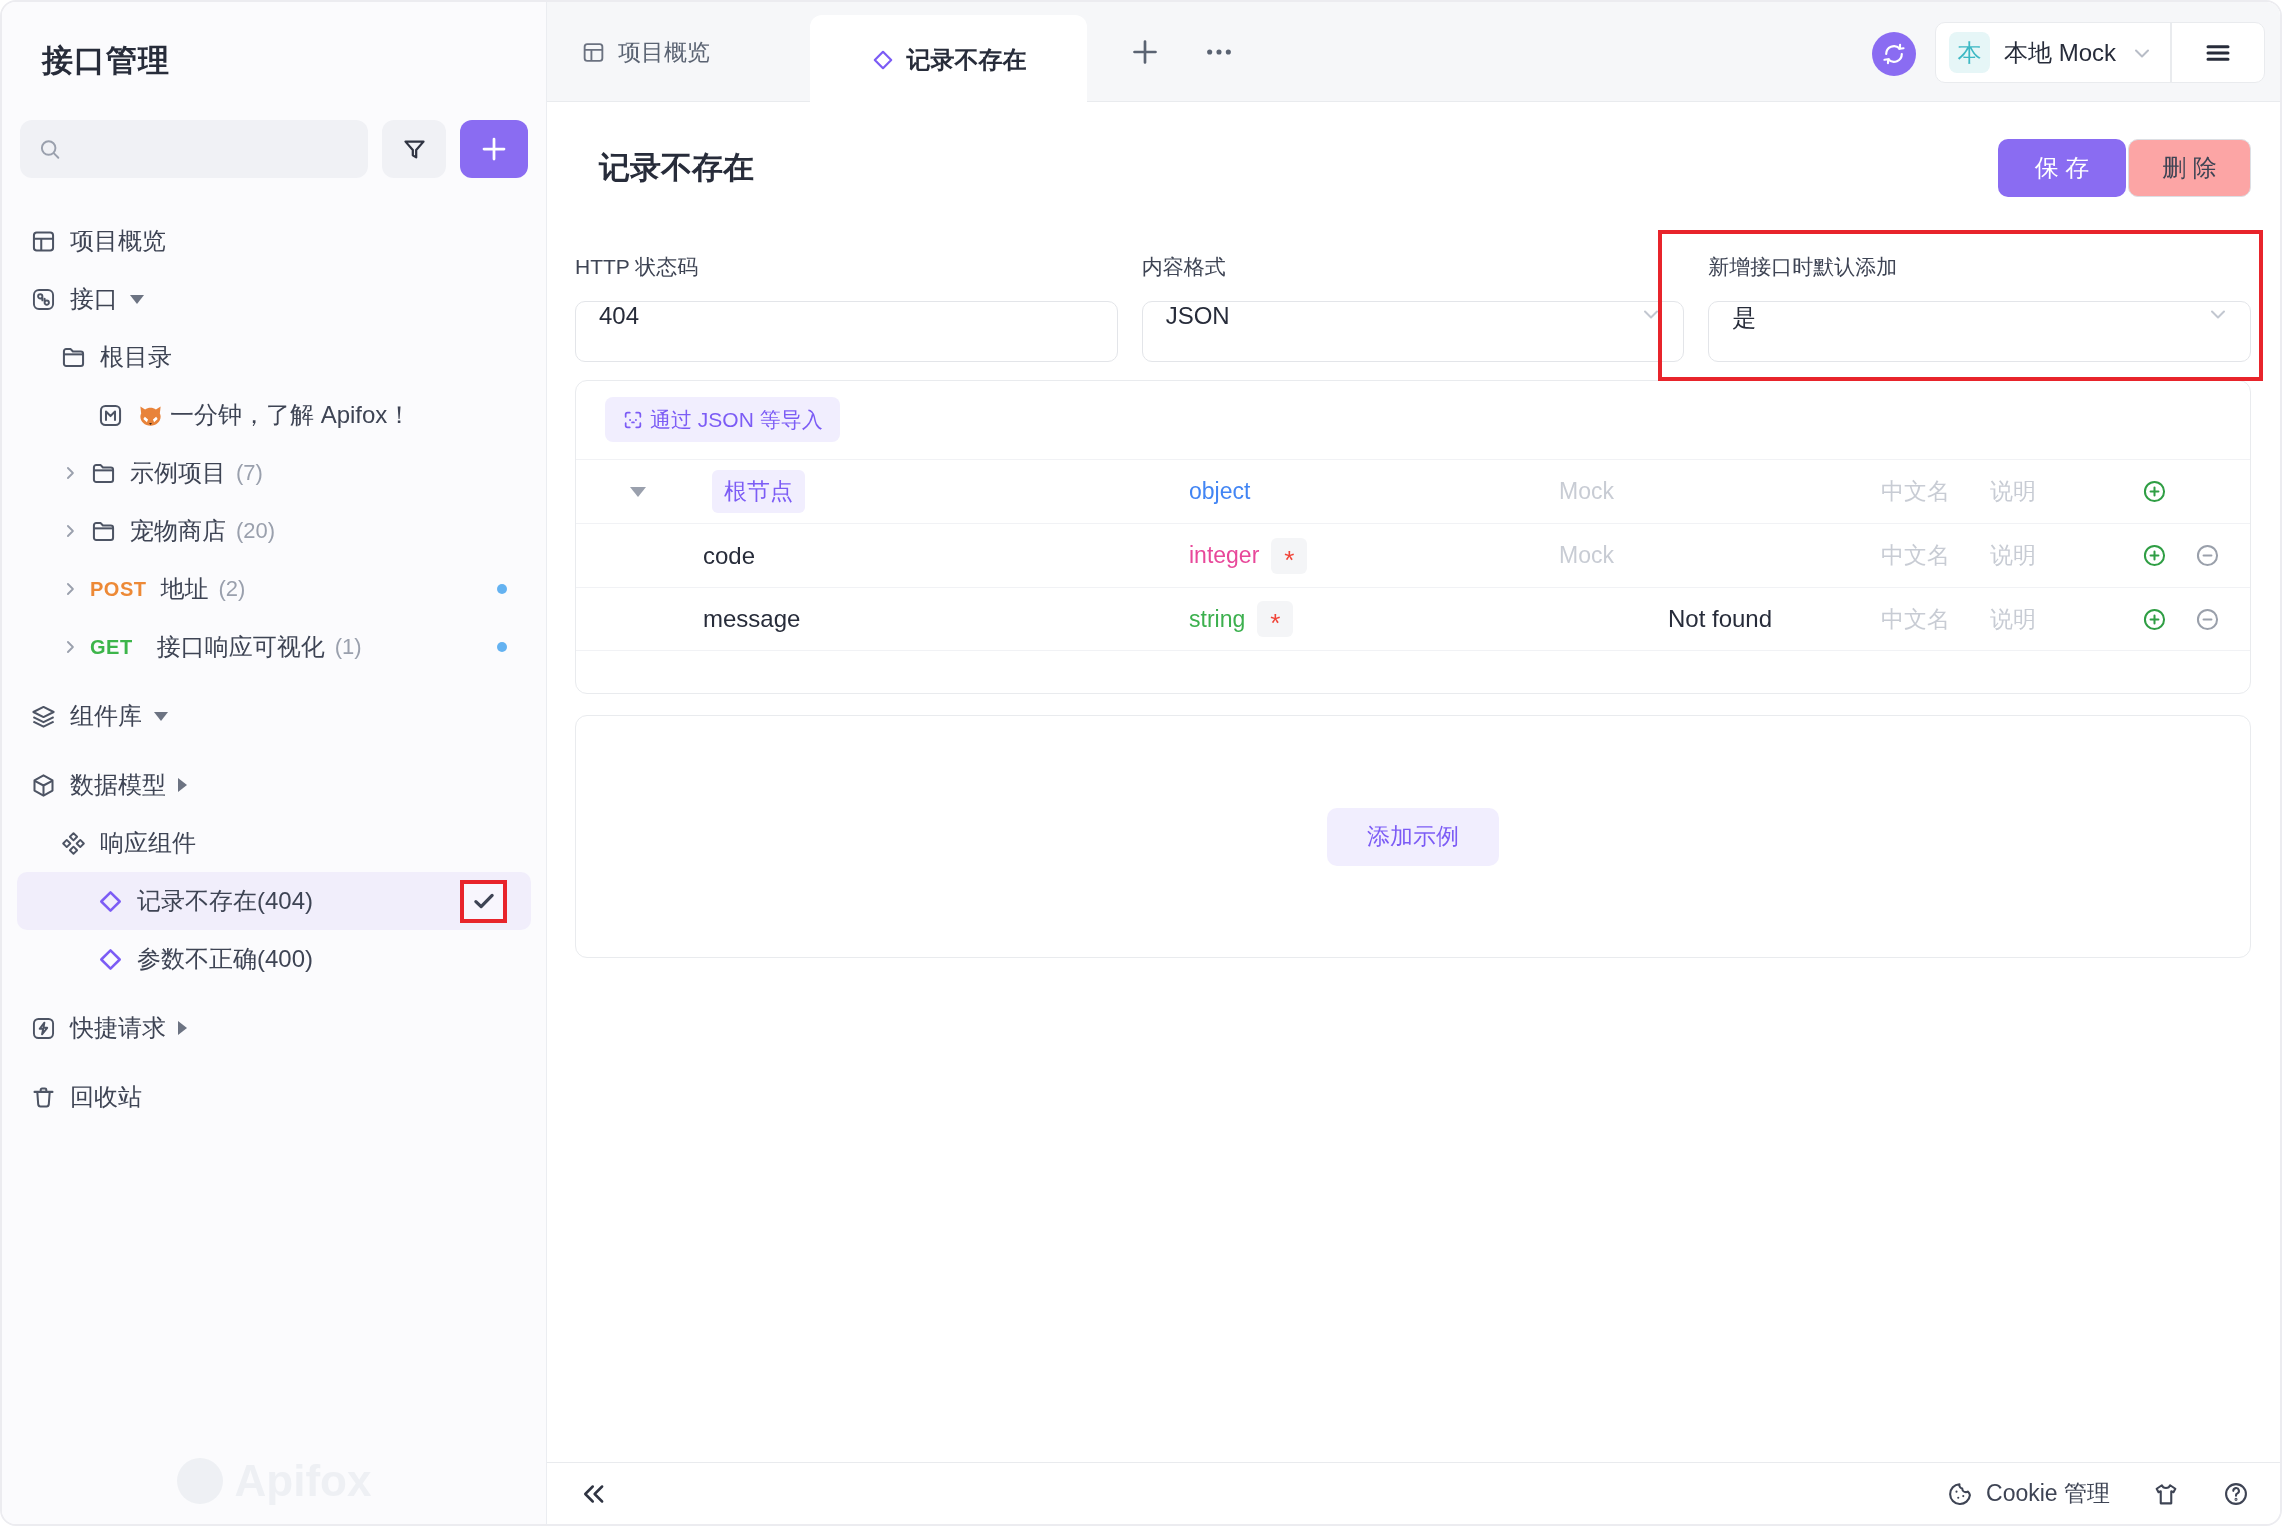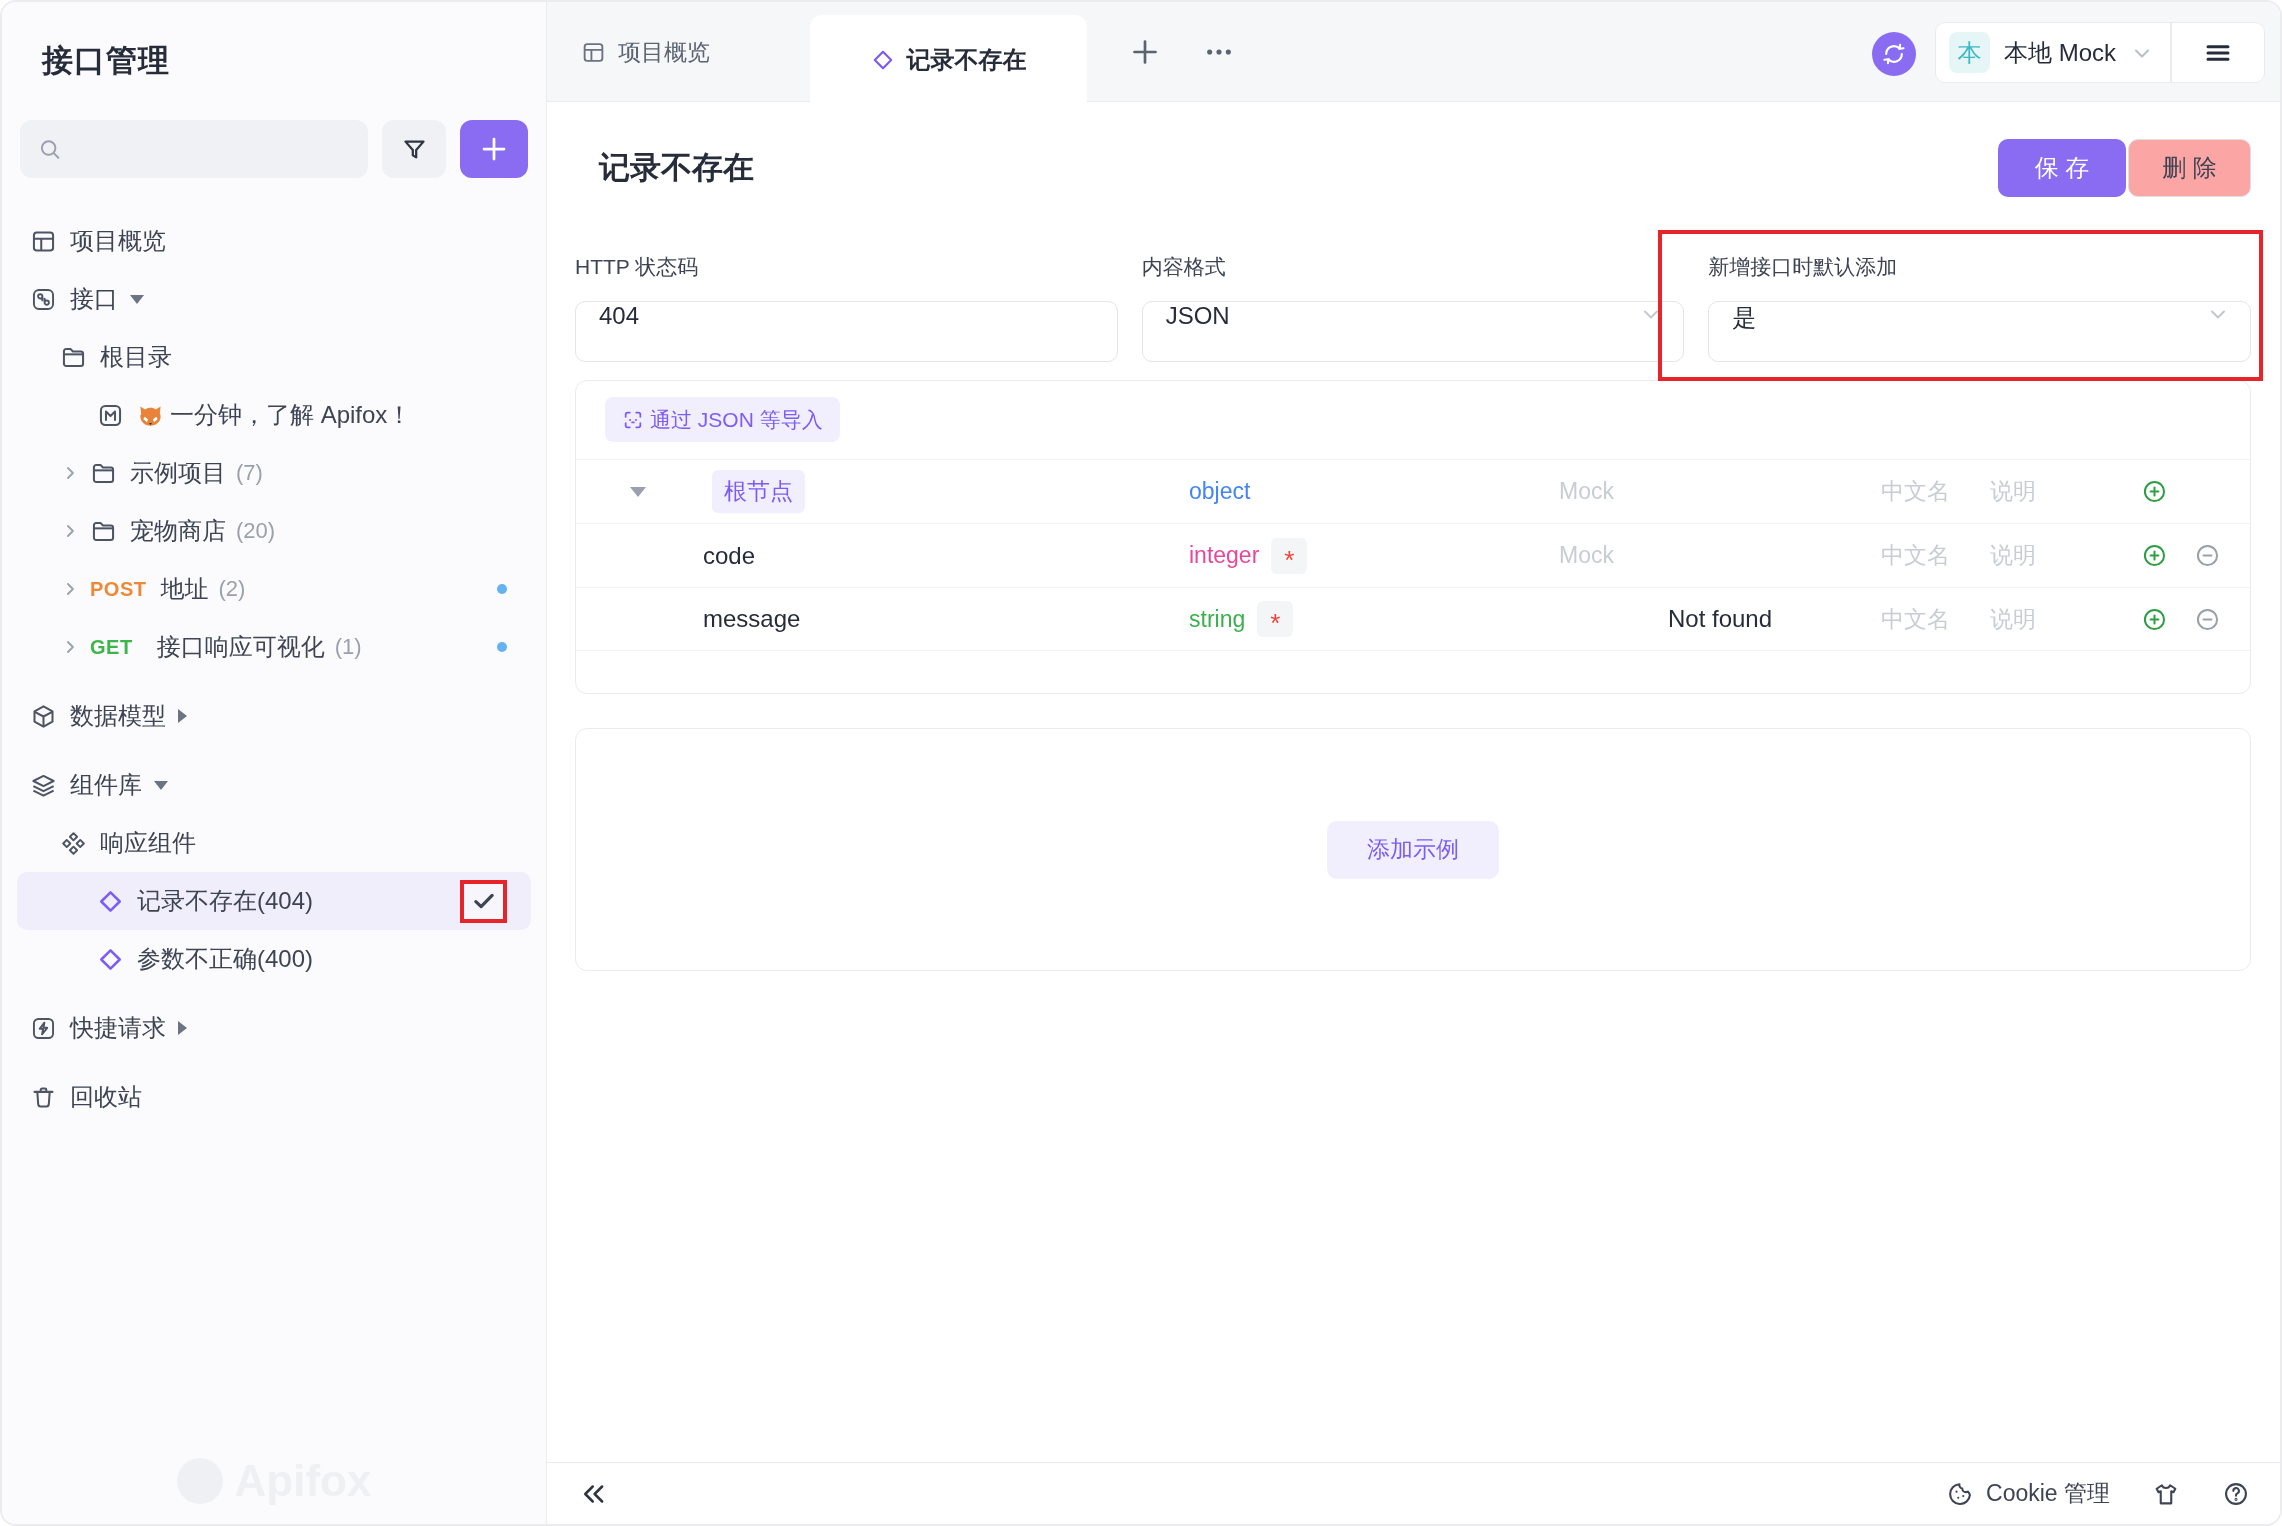--- a/index.html
+++ b/index.html
@@ -101,21 +101,21 @@
   .req-chip { display:inline-flex; align-items:center; justify-content:center; width:36px; height:36px; background:#f4f5f7; border-radius:6px; color:#f04438; font-size:26px; line-height:1; padding-top:8px; }
   .smock { font-size:23px; color:#c8ccd4; }
   .smock.filled { color:#272c3a; font-size:24px;text-align:center; }
   .sdim { font-size:23px; color:#c8ccd4; }
   .sactions { display:flex; align-items:center; gap:26px; }
   .icon-btn { width:27px; height:27px; display:inline-flex; cursor:pointer; }
   .icon-btn svg { width:100%; height:100%; }
   .icon-btn.add { color:#2f9e44; }
   .icon-btn.remove { color:#9aa0ab; }
 
-  .example-card { margin-top:34px; height:243px; border:1.5px solid #e9ebee; border-radius:12px; display:flex; align-items:center; justify-content:center; }
+  .example-card { margin-top:21px; height:243px; border:1.5px solid #e9ebee; border-radius:12px; display:flex; align-items:center; justify-content:center; }
   .example-btn { width:172px; height:58px; background:#f1eefe; color:#7c5cf5; border:none; border-radius:10px; font-size:23px; cursor:pointer; font-family:inherit; }
 
   .footer { height:62px; flex:0 0 62px; border-top:1.5px solid #e9ebee; display:flex; align-items:center; padding:0 30px 0 32px; }
   .collapse-btn { width:30px; height:30px; color:#2f3442; cursor:pointer; }
   .collapse-btn svg { width:100%; height:100%; }
   .footer-right { margin-left:auto; display:flex; align-items:center; gap:42px; }
   .cookie-group { display:flex; align-items:center; gap:12px; color:#3e4454; font-size:23px; cursor:pointer; }
   .f-icon { width:28px; height:28px; color:#3e4454; display:inline-flex; cursor:pointer; }
   .f-icon svg { width:100%; height:100%; }
 </style>
@@ -250,37 +250,37 @@
           </span>
         <span class="tmethod get" style="margin-right:24px;">GET</span>
         <span>接口响应可视化</span>
         <span class="tcount">(1)</span>
         <span class="bluedot"></span>
       </div>
 
       <div class="trow ind0 gap">
         <span class="ticon">
             <svg viewBox="0 0 24 24" fill="none" stroke="currentColor" stroke-width="1.8" stroke-linejoin="round">
+              <path d="M3 8l9-4.5L21 8l-9 4.5z"></path>
+              <path d="M3 12.5l9 4.5 9-4.5M3 16.5l9 4.5 9-4.5"></path>
+            </svg>
+          </span>
+        <span>组件库</span>
+        <span class="tcaret-down"></span>
+      </div>
+
+      <div class="trow ind0 gap">
+        <span class="ticon">
+            <svg viewBox="0 0 24 24" fill="none" stroke="currentColor" stroke-width="1.8" stroke-linejoin="round">
               <path d="M12 3l8 4.5v9L12 21l-8-4.5v-9z"></path>
               <path d="M4.2 7.8L12 12l7.8-4.2M12 12v8.6"></path>
             </svg>
           </span>
         <span>数据模型</span>
         <span class="tcaret-right"></span>
-      </div>
-
-      <div class="trow ind0 gap">
-        <span class="ticon">
-            <svg viewBox="0 0 24 24" fill="none" stroke="currentColor" stroke-width="1.8" stroke-linejoin="round">
-              <path d="M3 8l9-4.5L21 8l-9 4.5z"></path>
-              <path d="M3 12.5l9 4.5 9-4.5M3 16.5l9 4.5 9-4.5"></path>
-            </svg>
-          </span>
-        <span>组件库</span>
-        <span class="tcaret-down"></span>
       </div>
 
       <div class="trow ind1">
         <span class="ticon">
             <svg viewBox="0 0 24 24" fill="none" stroke="currentColor" stroke-width="1.7" stroke-linejoin="round">
               <path d="M12 2.8l3.2 3.2L12 9.2 8.8 6zM6 8.8L9.2 12 6 15.2 2.8 12zM18 8.8L21.2 12 18 15.2 14.8 12zM12 14.8l3.2 3.2-3.2 3.2-3.2-3.2z"></path>
             </svg>
           </span>
         <span>响应组件</span>
       </div>

